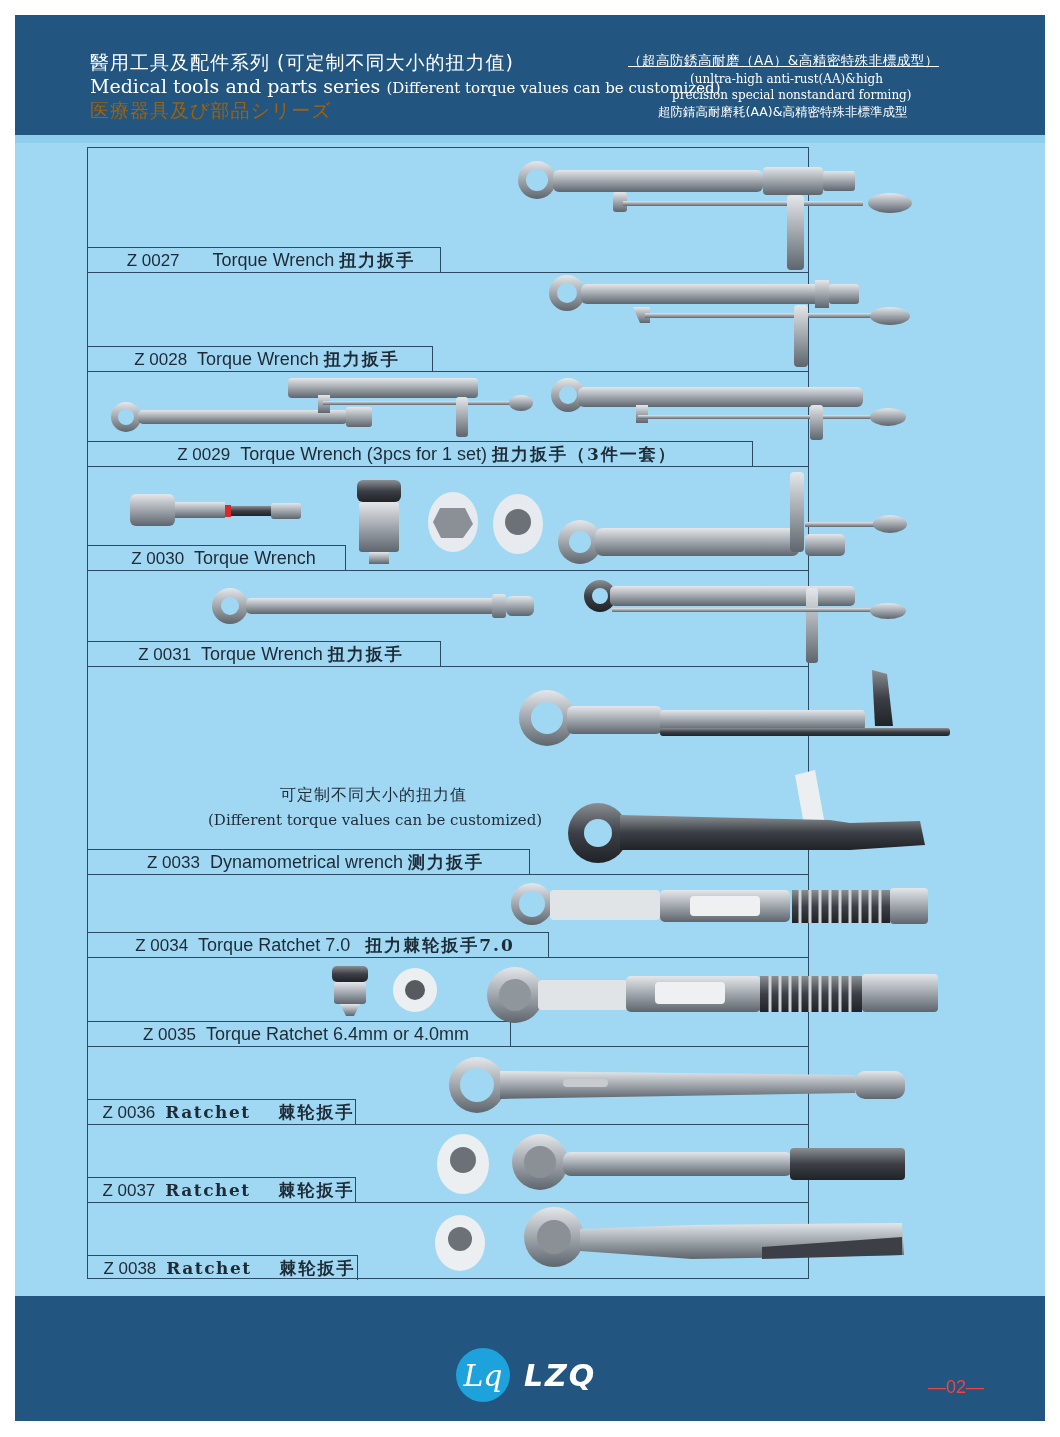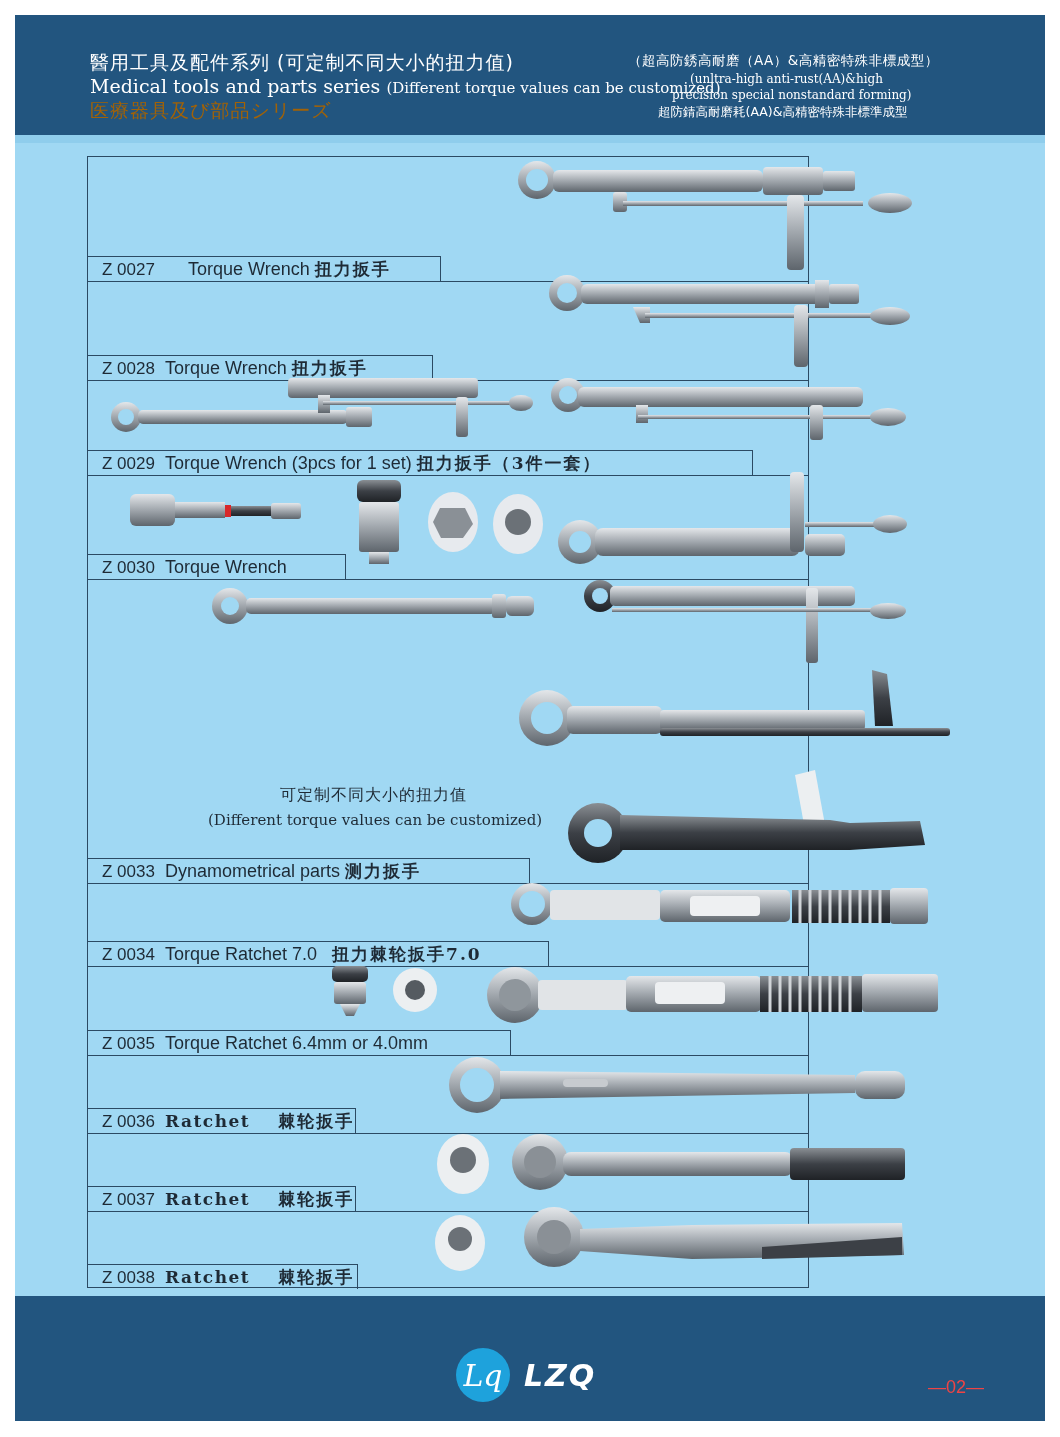--- a/index.html
+++ b/index.html
@@ -6,26 +6,26 @@
   body { width: 1060px; height: 1437px; background: #ffffff; position: relative; overflow: hidden; font-family: "DejaVu Sans", sans-serif; }
   .band-top { position: absolute; left: 15px; top: 15px; width: 1030px; height: 120px; background: #22557f; }
   .band-light { position: absolute; left: 15px; top: 135px; width: 1030px; height: 1161px; background: #a0d8f3; }
   .band-light::before { content: ""; position: absolute; left: 0; top: 0; width: 100%; height: 8px; background: #8fcdec; }
   .band-bottom { position: absolute; left: 15px; top: 1296px; width: 1030px; height: 125px; background: #22557f; }
 
   .h-cn { position: absolute; left: 90px; top: 50px; color: #fff; font-size: 19px; letter-spacing: 1px; font-family: "DejaVu Sans", sans-serif; }
   .h-en { position: absolute; left: 90px; top: 75px; color: #fff; font-size: 19px; font-family: "DejaVu Serif", serif; white-space: nowrap; }
   .h-en .sub { font-size: 15px; }
   .h-jp { position: absolute; left: 90px; top: 98px; color: #a16207; font-size: 19px; letter-spacing: 1px; }
-  .h-r1 { position: absolute; left: 628px; top: 52px; color: #fff; font-size: 13.5px; white-space: nowrap; letter-spacing: 0.5px; }
+  .h-r1 { position: absolute; left: 628px; top: 52px; color: #fff; font-size: 13.5px; white-space: nowrap; letter-spacing: 0.5px; text-decoration: underline; }
   .h-r2 { position: absolute; left: 690px; top: 72px; color: #fff; font-size: 12px; font-family: "DejaVu Serif", serif; white-space: nowrap; }
   .h-r3 { position: absolute; left: 672px; top: 88px; color: #fff; font-size: 12px; font-family: "DejaVu Serif", serif; white-space: nowrap; }
   .h-r4 { position: absolute; left: 658px; top: 104px; color: #fff; font-size: 12.5px; white-space: nowrap; }
 
-  .table { position: absolute; left: 87px; top: 156px; width: 722px; height: 1132px; border: 1.5px solid #2b4a63; }
+  .table { position: absolute; left: 87px; top: 147px; width: 722px; height: 1132px; border: 1.5px solid #2b4a63; text-align: center; }
   .row { position: absolute; left: 0; width: 100%; border-bottom: 1.5px solid #2b4a63; }
   .label { position: absolute; left: 0; bottom: 0; height: 25px; border-top: 1.5px solid #2b4a63; border-right: 1.5px solid #2b4a63; padding-left: 14px; white-space: nowrap; color: #1e2a35; font-size: 18px; line-height: 24px; font-family: "Liberation Sans", sans-serif; }
   .label .code { font-size: 17px; margin-right: 10px; }
   .label .serif-b { font-family: "DejaVu Serif", serif; font-weight: bold; letter-spacing: 1.5px; font-size: 17px; margin-right: 28px; }
   .label .cn { font-weight: bold; font-family: "DejaVu Serif", serif; letter-spacing: 2px; font-size: 17px; }
 
   .note-cn { position: absolute; left: 280px; top: 785px; font-size: 16px; color: #1e2a35; letter-spacing: 1px; }
   .note-en { position: absolute; left: 208px; top: 811px; font-size: 15px; color: #1e2a35; font-family: "DejaVu Serif", serif; }
 
   .tool { position: absolute; }
@@ -58,22 +58,25 @@
   </div>
   <div class="row" style="top:125px;height:99px">
     <div class="label" style="width:345px"><span class="code">Z 0028</span><span>Torque Wrench</span> <span class="cn">扭力扳手</span></div>
   </div>
   <div class="row" style="top:224px;height:95px">
     <div class="label" style="width:665px"><span class="code" style="margin-right:10px">Z 0029</span><span>Torque Wrench (3pcs for 1 set)</span> <span class="cn">扭力扳手（3件一套）</span></div>
   </div>
   <div class="row" style="top:319px;height:104px">
     <div class="label" style="width:258px"><span class="code">Z 0030</span><span>Torque Wrench</span></div>
   </div>
+  <div class="row" style="top:423px;height:96px">
+    <div class="label" style="width:353px"><span class="code">Z 0031</span><span>Torque Wrench</span> <span class="cn">扭力扳手</span></div>
+  </div>
   <div class="row" style="top:617px;height:110px">
-    <div class="label" style="width:442px"><span class="code">Z 0033</span><span>Dynamometrical parts</span> <span class="cn">测力扳手</span></div>
+    <div class="label" style="width:442px"><span class="code">Z 0033</span><span>Dynamometrical wrench</span> <span class="cn">测力扳手</span></div>
   </div>
   <div class="row" style="top:727px;height:83px">
     <div class="label" style="width:461px"><span class="code">Z 0034</span><span>Torque Ratchet 7.0</span>&nbsp;&nbsp; <span class="cn">扭力棘轮扳手7.0</span></div>
   </div>
   <div class="row" style="top:810px;height:89px">
     <div class="label" style="width:423px"><span class="code">Z 0035</span><span>Torque Ratchet 6.4mm or 4.0mm</span></div>
   </div>
   <div class="row" style="top:899px;height:78px">
     <div class="label" style="width:268px"><span class="code">Z 0036</span><span class="serif-b">Ratchet</span><span class="cn">棘轮扳手</span></div>
   </div>

